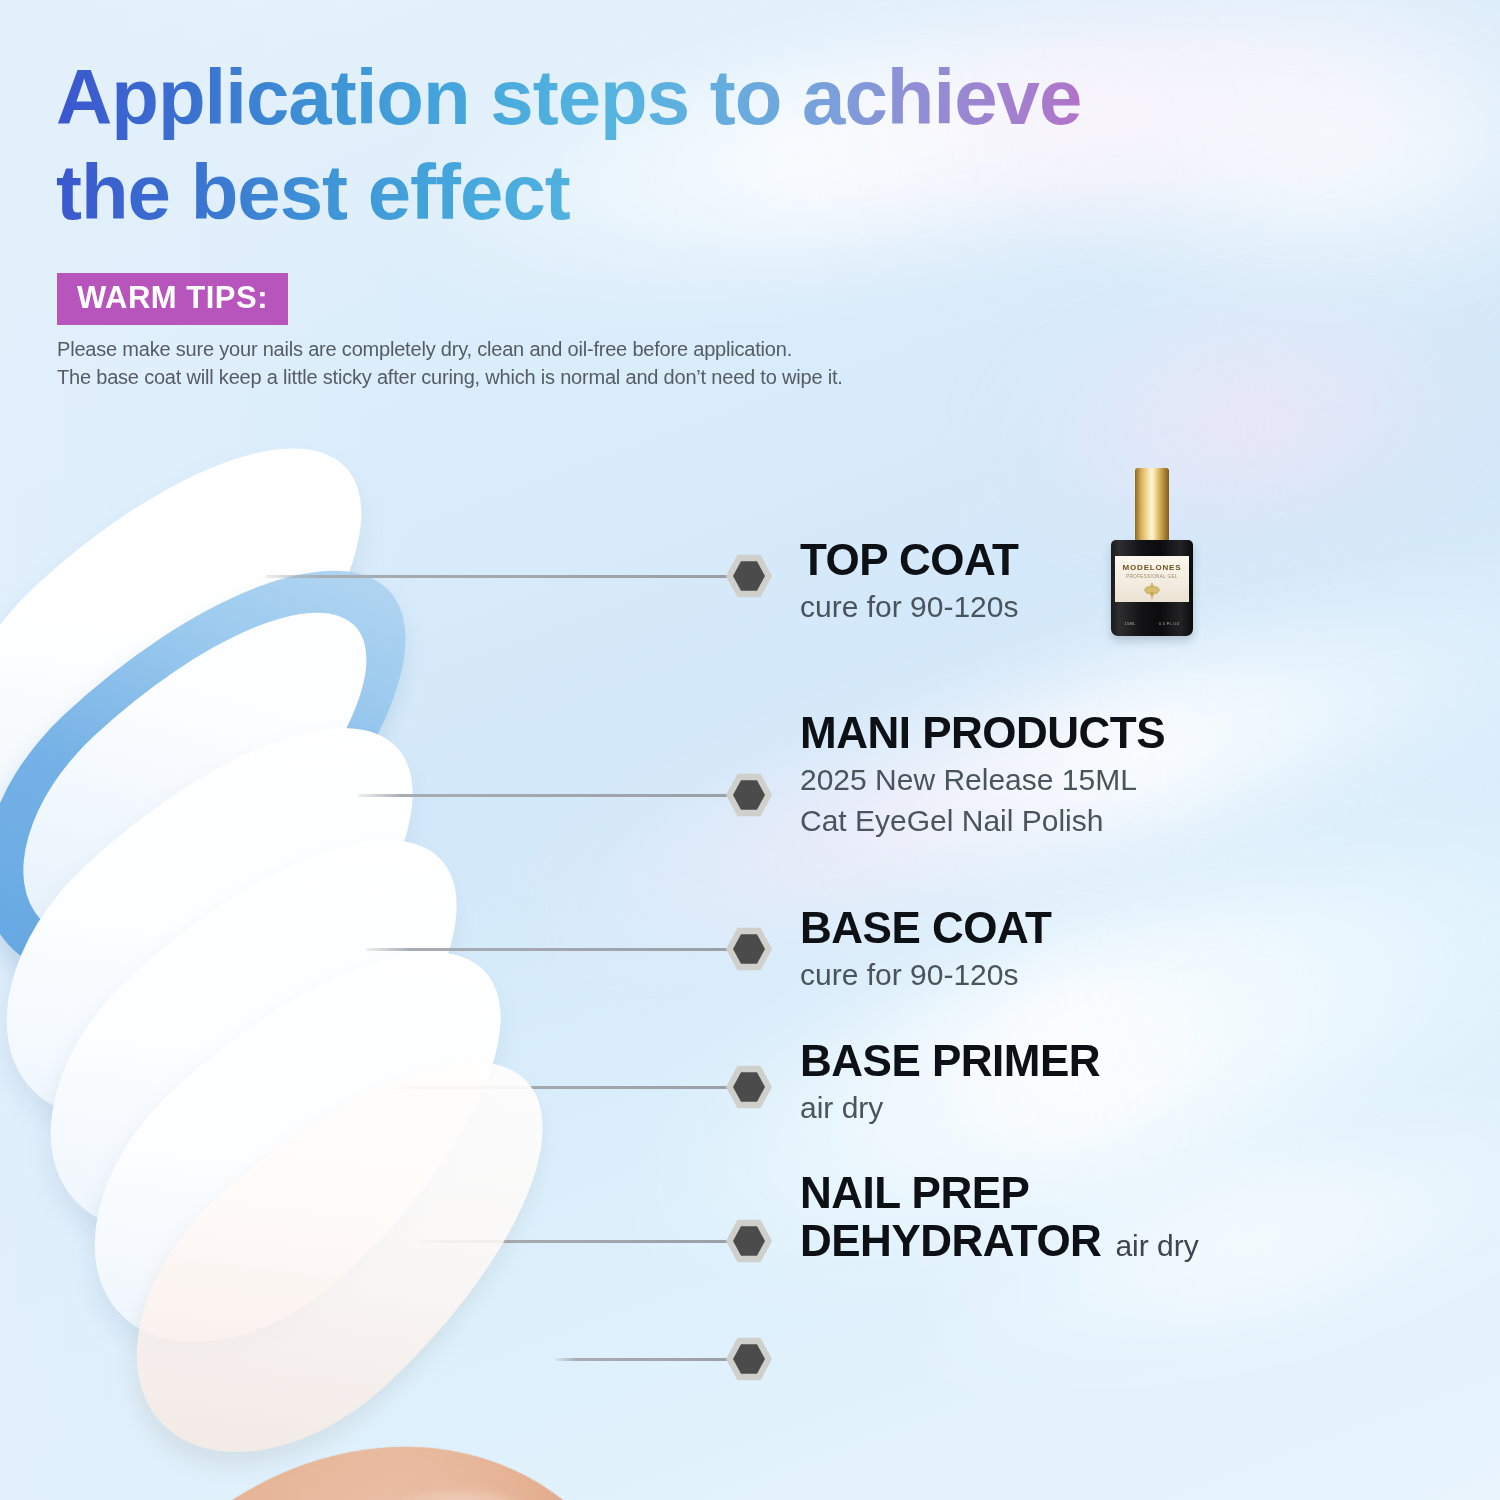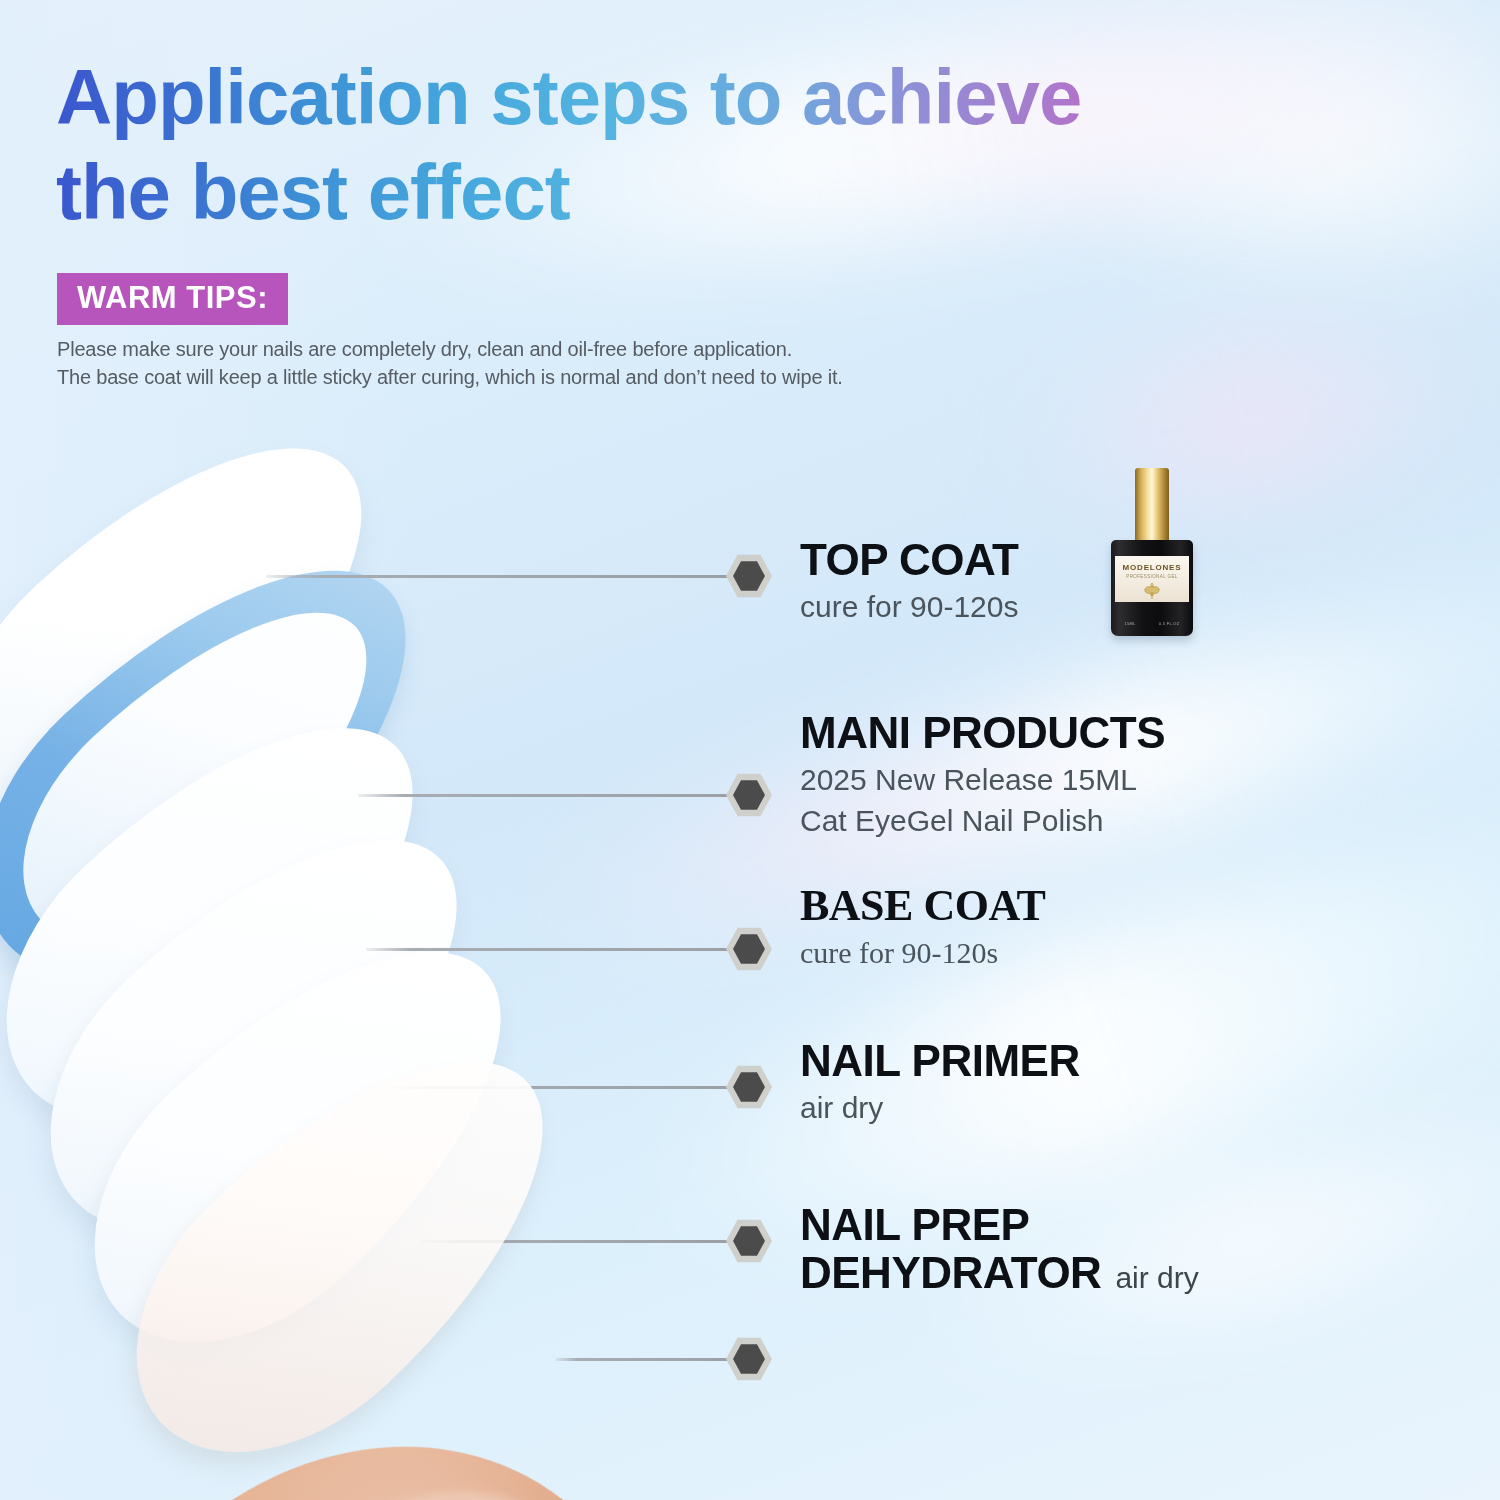--- a/index.html
+++ b/index.html
@@ -324,31 +324,31 @@
     <div class="label-title">TOP COAT</div>
     <div class="label-sub">cure for 90-120s</div>
   </div>
 
   <div class="label-block" style="left:800px; top:710px;">
     <div class="label-title">MANI PRODUCTS</div>
     <div class="label-sub">2025 New Release 15ML</div>
     <div class="label-sub" style="margin-top:4px;">Cat EyeGel Nail Polish</div>
   </div>
 
-  <div class="label-block" style="left:800px; top:883px;font-family:Liberation Serif, serif;">
+  <div class="label-block" style="left:800px; top:905px;">
     <div class="label-title">BASE COAT</div>
     <div class="label-sub">cure for 90-120s</div>
   </div>
 
   <div class="label-block" style="left:800px; top:1038px;">
-    <div class="label-title">NAIL PRIMER</div>
+    <div class="label-title">BASE PRIMER</div>
     <div class="label-sub">air dry</div>
   </div>
 
-  <div class="label-block" style="left:800px; top:1170px;margin-top:32px;">
+  <div class="label-block" style="left:800px; top:1170px;">
     <div class="label-title">NAIL PREP</div>
     <div class="label-title" style="margin-top:2px;">
       <span>DEHYDRATOR</span><span class="inline-sub" style="margin-left:14px;">air dry</span>
     </div>
   </div>
 
 
   <div class="bottle">
     <div class="bottle-cap"></div>
     <div class="bottle-body"></div>

